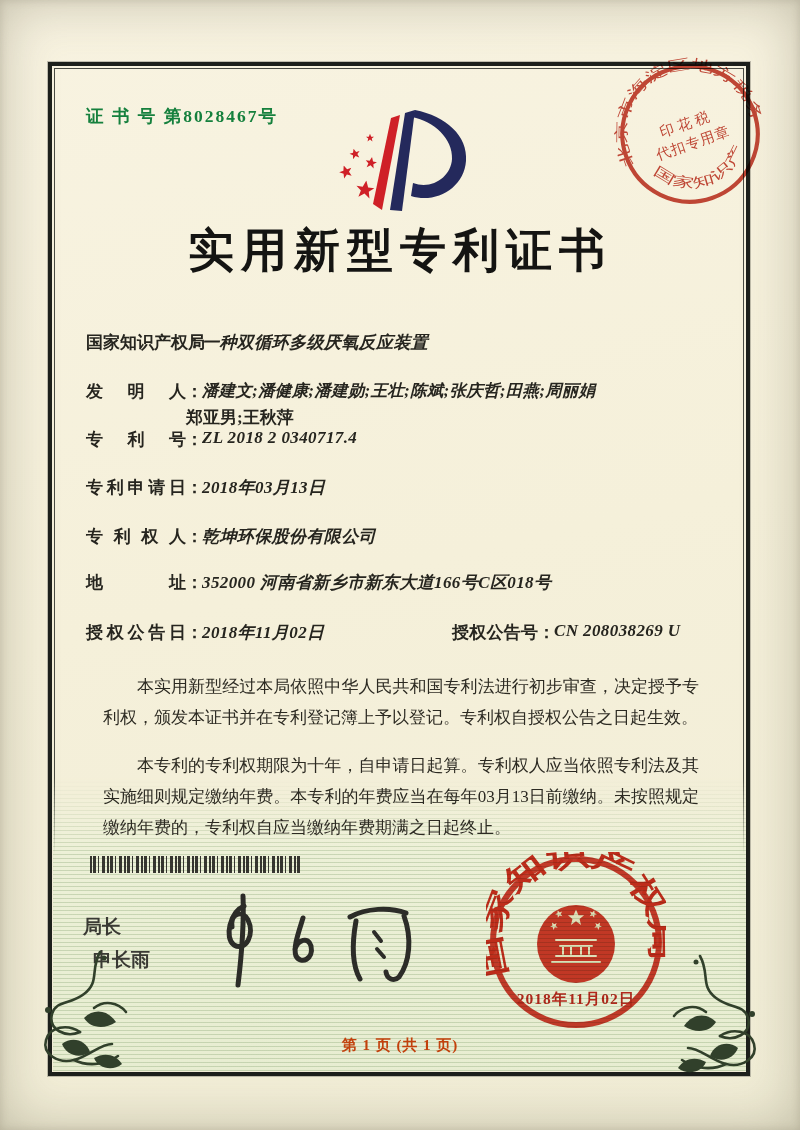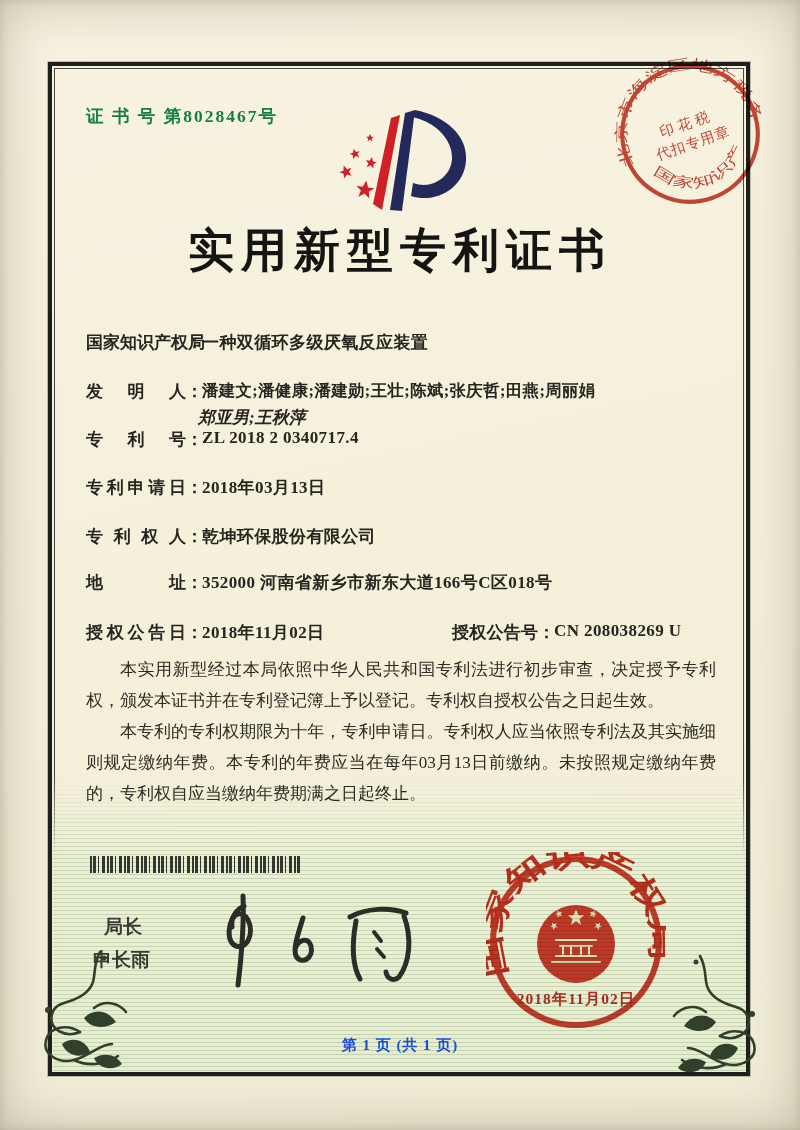--- a/index.html
+++ b/index.html
@@ -27,40 +27,40 @@
   .title{position:absolute;left:0;right:0;top:220px;text-align:center;z-index:2;
     font-size:46px;font-weight:700;letter-spacing:7px;color:#141412;}
   .logo{position:absolute;left:326px;top:108px;z-index:2;}
   .taxstamp{position:absolute;left:608px;top:52px;z-index:3;transform:rotate(-19deg);
     opacity:.92;mix-blend-mode:multiply;}
   
   .frow{position:absolute;left:86px;z-index:2;font-size:17px;font-weight:600;
     color:#26251f;white-space:nowrap;}
   .flabel{display:inline-block;width:100px;text-align:justify;text-align-last:justify;vertical-align:top;}
   .fcolon{display:inline-block;width:16px;vertical-align:top;}
-  .fvalue{letter-spacing:.4px;}
-  .inv2{position:absolute;left:198px;z-index:2;font-size:17px;font-weight:600;color:#26251f;font-style:italic;}
+  .fvalue{letter-spacing:.4px;font-style:italic;}
+  .inv2{position:absolute;left:186px;z-index:2;font-size:17px;font-weight:600;color:#26251f;}
   .grant-right{position:absolute;left:452px;z-index:2;font-size:17px;font-weight:600;color:#26251f;white-space:nowrap;}
   .grant-right .flabel{width:86px;}
   
   .paras{position:absolute;left:86px;top:654px;width:630px;z-index:2;
     font-size:17px;line-height:31px;text-align:justify;color:#2c2a22;font-weight:500;}
-  .paras p{margin:0;text-indent:2em;}
+  .paras p{margin:17px;text-indent:2em;}
   
   .barcode{position:absolute;left:90px;top:856px;width:212px;height:17px;z-index:2;opacity:.88;
     background:repeating-linear-gradient(90deg,#1e1d1a 0 2px,transparent 2px 3px,#1e1d1a 3px 6px,
       transparent 6px 8px,#1e1d1a 8px 9px,transparent 9px 12px,#1e1d1a 12px 15px,transparent 15px 17px);}
-  .sig-title{position:absolute;left:104px;top:914px;font-size:19px;font-weight:700;color:#3a3a34;z-index:2;
+  .sig-title{position:absolute;left:83px;top:914px;font-size:19px;font-weight:700;color:#3a3a34;z-index:2;
     font-family:"Liberation Sans","DejaVu Sans",sans-serif;}
   .sig-name{position:absolute;left:93px;top:947px;font-size:19px;font-weight:700;color:#3a3a34;z-index:2;
     font-family:"Liberation Sans","DejaVu Sans",sans-serif;}
   .signature{position:absolute;left:208px;top:890px;z-index:2;}
   .seal{position:absolute;left:486px;top:852px;z-index:4;mix-blend-mode:multiply;opacity:.95;}
   .footer{position:absolute;left:0;right:0;top:1036px;text-align:center;font-size:15px;
-    font-weight:600;color:#1d4ed8;z-index:2;letter-spacing:1px;}
+    font-weight:600;color:#c2410c;z-index:2;letter-spacing:1px;}
   .flourish{position:absolute;z-index:3;color:#31402b;}
   .flourish.left{left:34px;top:948px;}
   .flourish.right{left:662px;top:952px;transform:scaleX(-1);}
   svg text{font-family:"Liberation Serif","DejaVu Serif",serif;}
 </style>
 </head>
 <body>
 
 <svg width="0" height="0" style="position:absolute">
   <defs>
@@ -127,21 +127,21 @@
 </div>
 <div class="frow" style="top:621px">
   <span class="flabel">授权公告日</span><span class="fcolon">：</span><span class="fvalue">2018年11月02日</span>
 </div>
 <div class="grant-right" style="top:621px">
   <span class="flabel">授权公告号</span><span class="fcolon">：</span><span class="fvalue">CN 208038269 U</span>
 </div>
 
 <div class="paras">
   <p>本实用新型经过本局依照中华人民共和国专利法进行初步审查，决定授予专利权，颁发本证书并在专利登记簿上予以登记。专利权自授权公告之日起生效。</p>
-  <p>本专利的专利权期限为十年，专利申请日。专利权人应当依照专利法及其实施细则规定缴纳年费。本专利的年费应当在每年03月13日前缴纳。未按照规定缴纳年费的，专利权自应当缴纳年费期满之日起终止。</p>
+  <p>本专利的专利权期限为十年，自申请日起算。专利权人应当依照专利法及其实施细则规定缴纳年费。本专利的年费应当在每年03月13日前缴纳。未按照规定缴纳年费的，专利权自应当缴纳年费期满之日起终止。</p>
 </div>
 
 <div class="barcode"></div>
 
 <div class="sig-title">局长</div>
 <div class="sig-name">申长雨</div>
 <svg class="signature" width="235" height="100" viewBox="0 0 235 100">
   <g fill="none" stroke="#2c2c28" stroke-width="5" stroke-linecap="round" stroke-linejoin="round">
     <path d="M36,16 C22,22 16,48 26,55 C38,62 47,44 40,30 C34,19 22,24 24,37"></path>
     <path d="M35,6 C36,30 33,70 30,95"></path>

